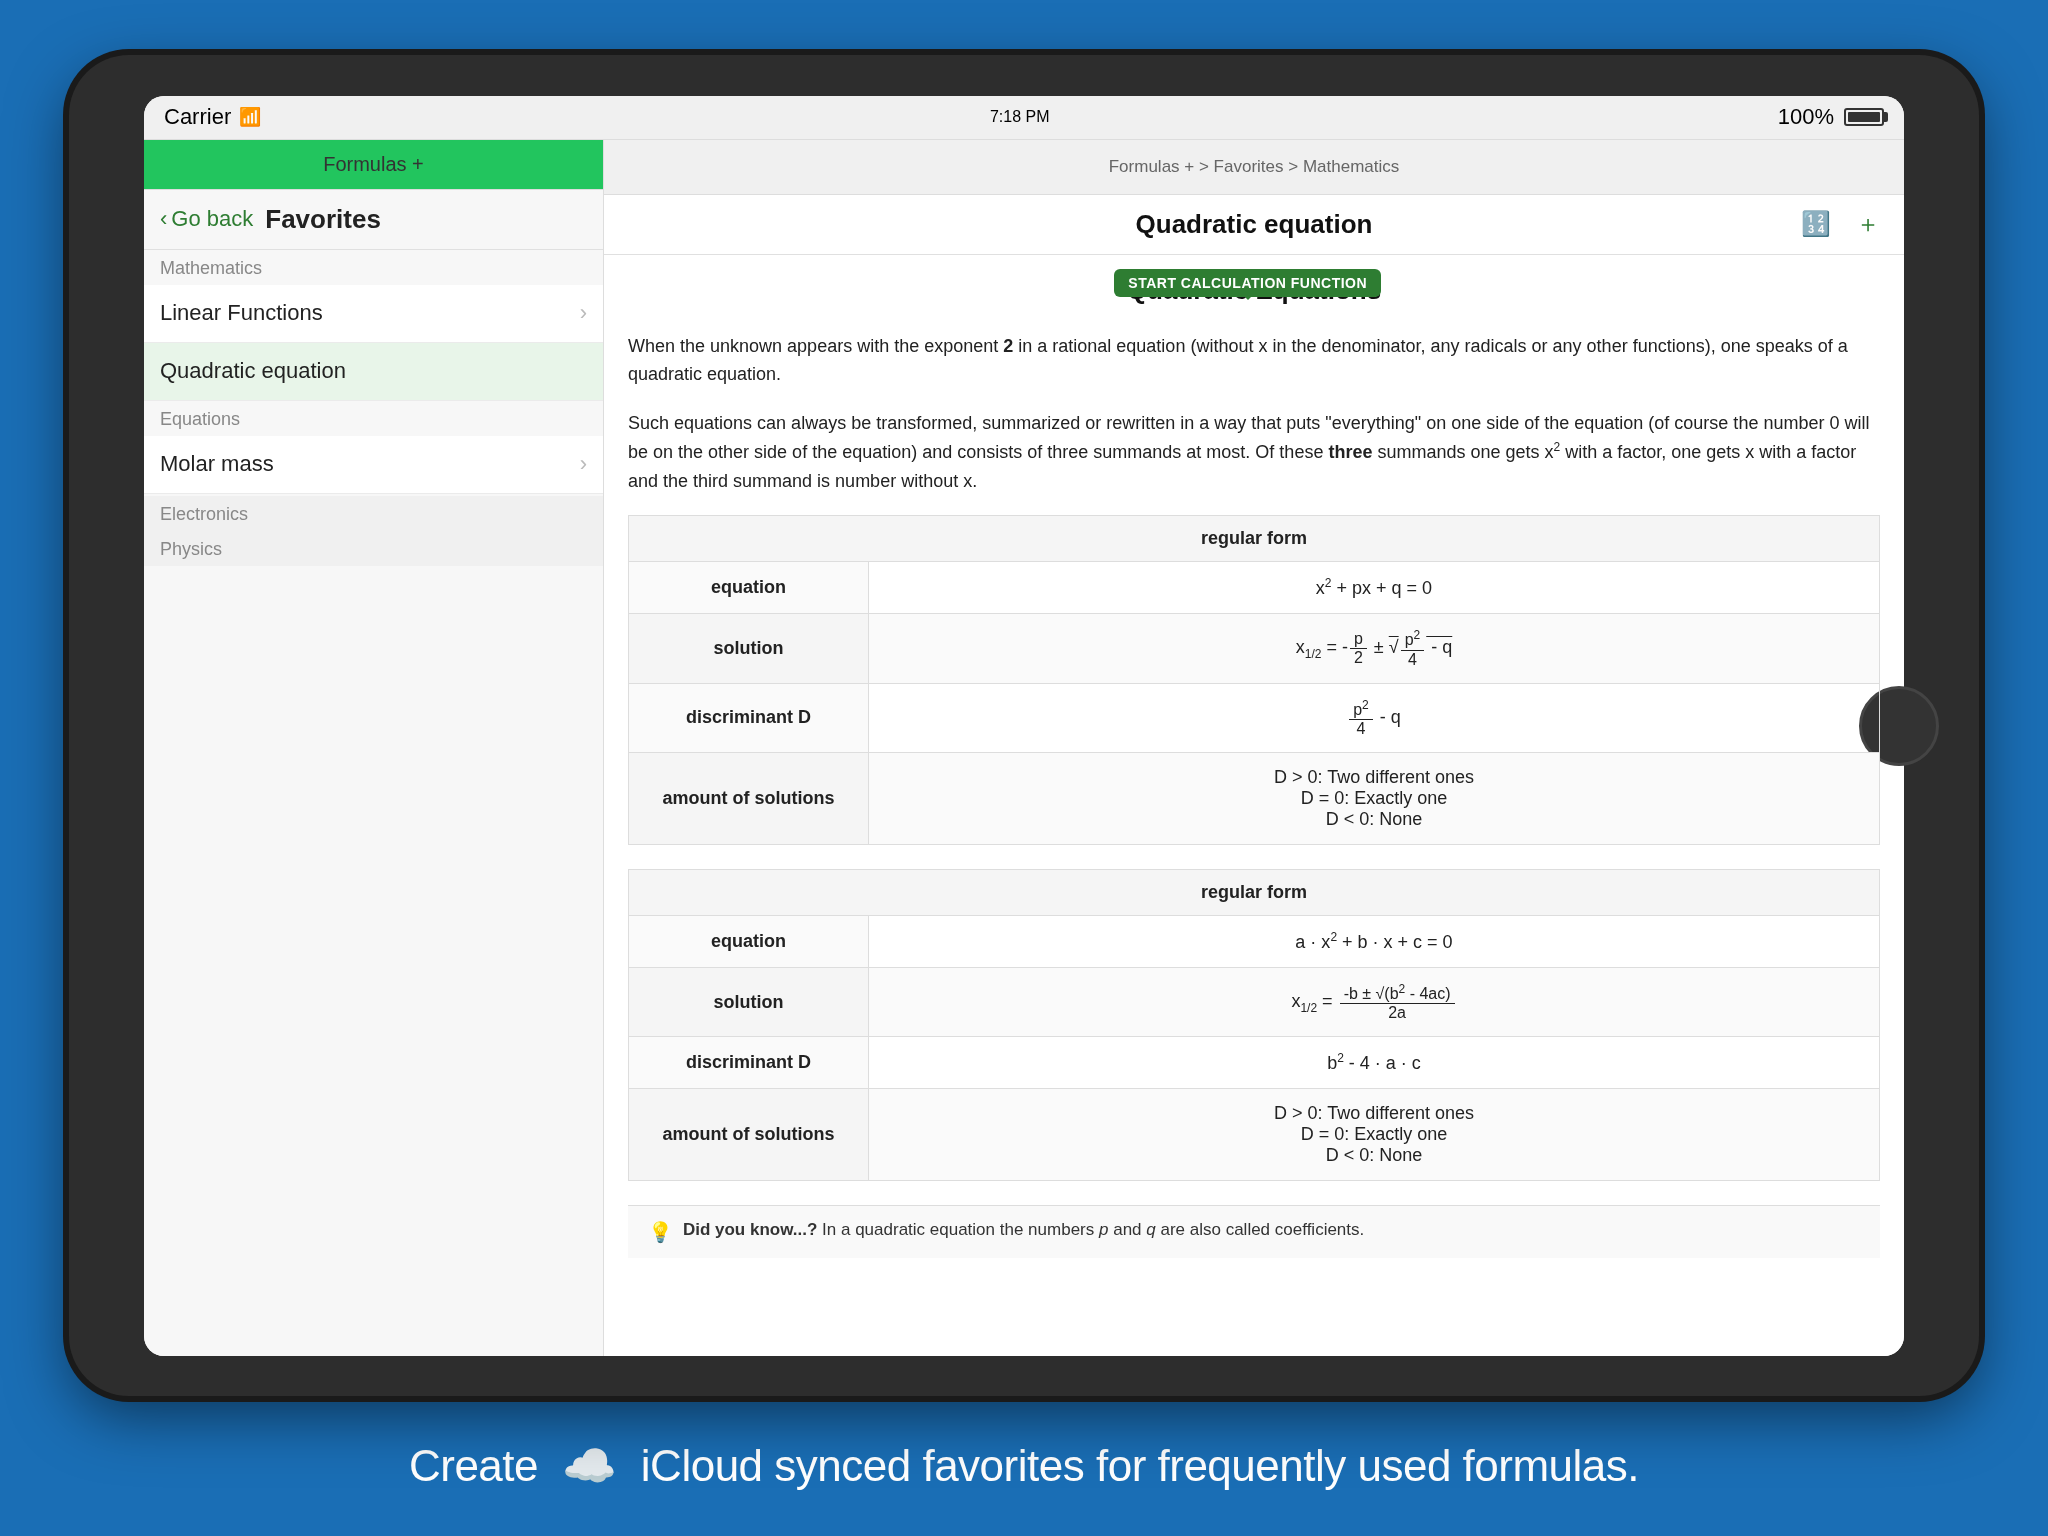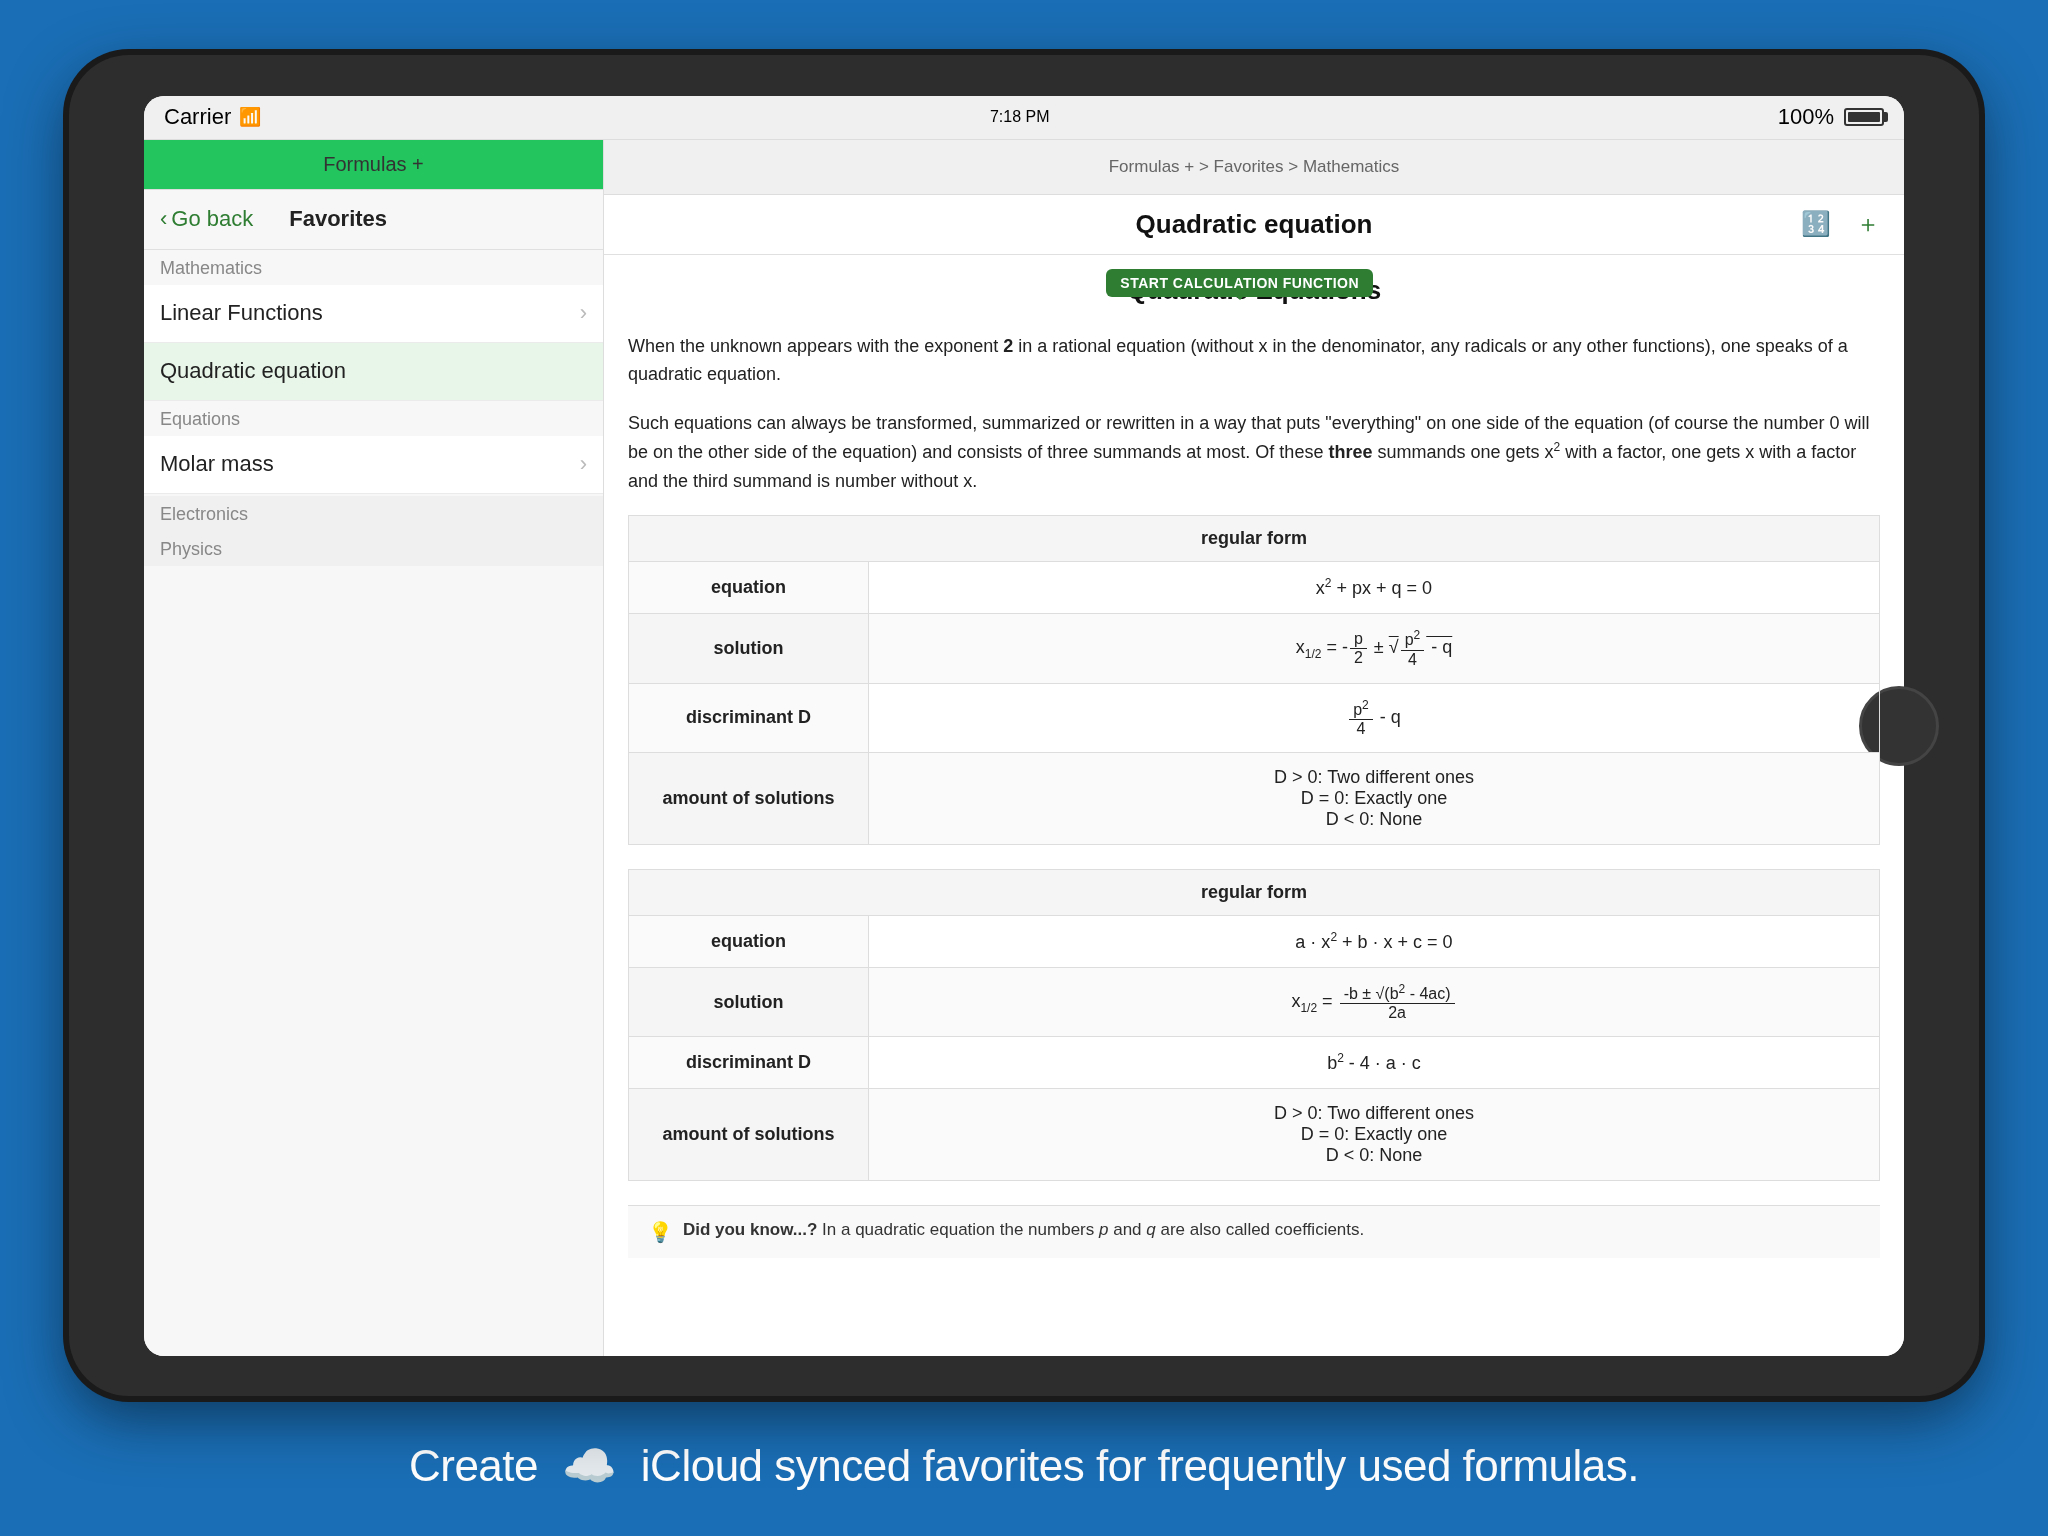--- a/index.html
+++ b/index.html
@@ -111,21 +111,21 @@
     }
     .go-back-btn {
       display: flex;
       align-items: center;
       gap: 4px;
       color: #2e7d32;
       font-size: 22px;
       cursor: pointer;
     }
     .chevron-left { font-size: 22px; color: #2e7d32; }
-    .nav-title { font-size: 22px; font-weight: 700; color: #222; margin-left: 24px; }
+    .nav-title { font-size: 26px; font-weight: 700; color: #222; margin-left: 0; }
 
     .section-header {
       padding: 8px 16px 6px;
       font-size: 18px;
       color: #888;
       background: #f7f7f7;
     }
 
     .sidebar-item {
       display: flex;
@@ -209,21 +209,21 @@
     }
 
     .content-title {
       font-size: 26px;
       font-weight: 600;
       color: #111;
       margin-bottom: 12px;
     }
     .tooltip-bubble {
       position: absolute;
-      right: 8px;
+      right: 0;
       top: -10px;
       background: #2e7d32;
       color: white;
       font-size: 14px;
       font-weight: 600;
       padding: 6px 14px;
       border-radius: 6px;
       white-space: nowrap;
       letter-spacing: 0.5px;
     }

